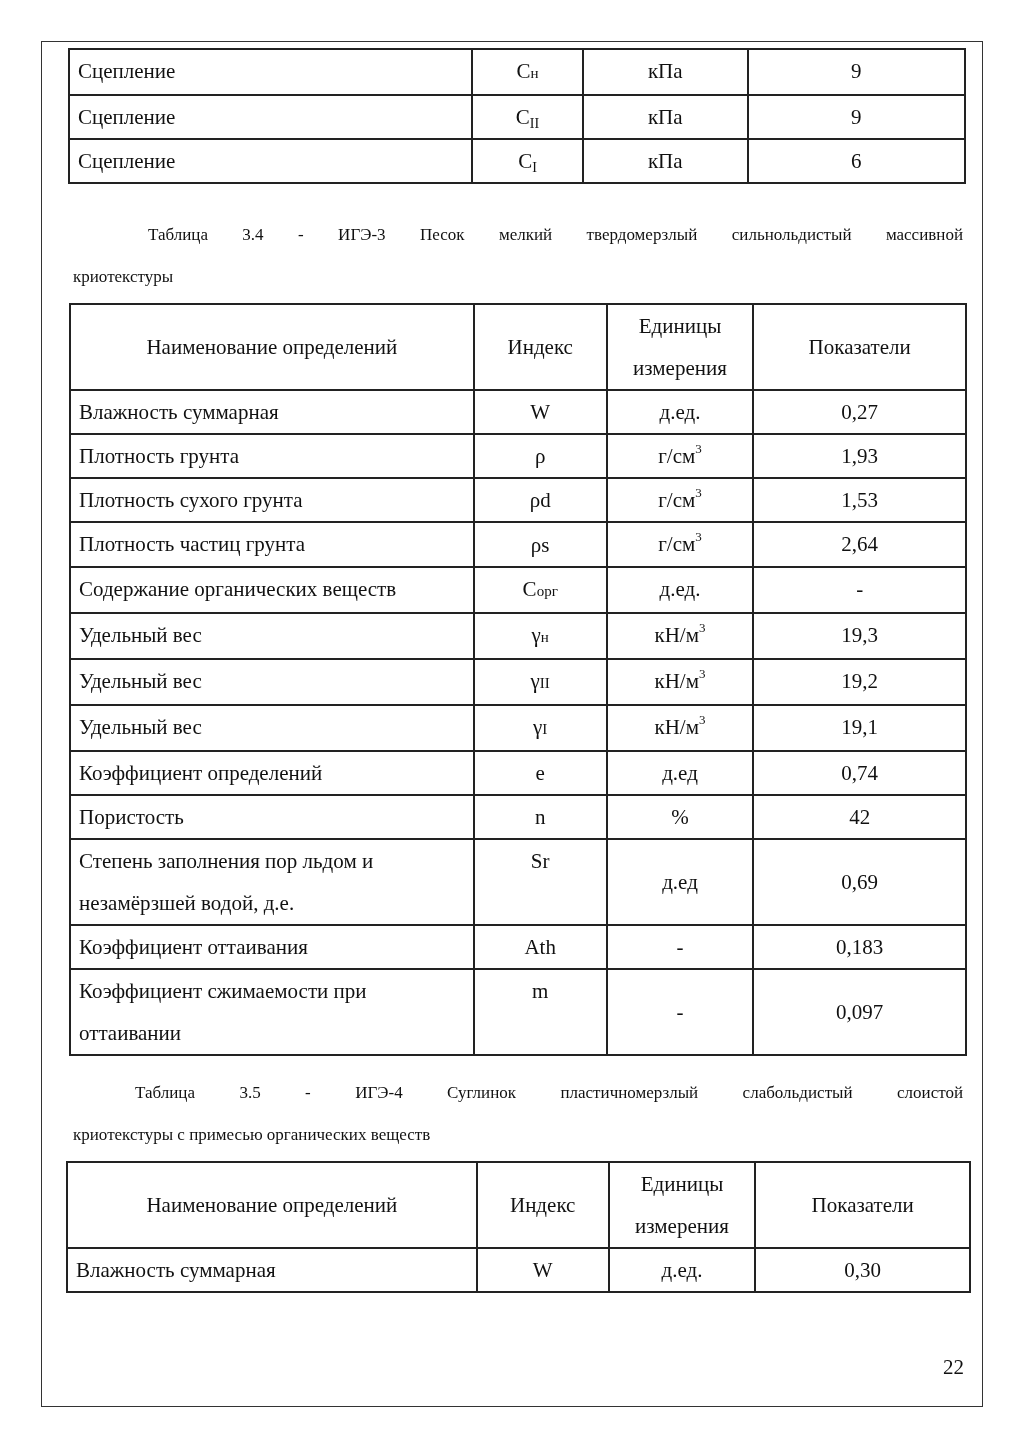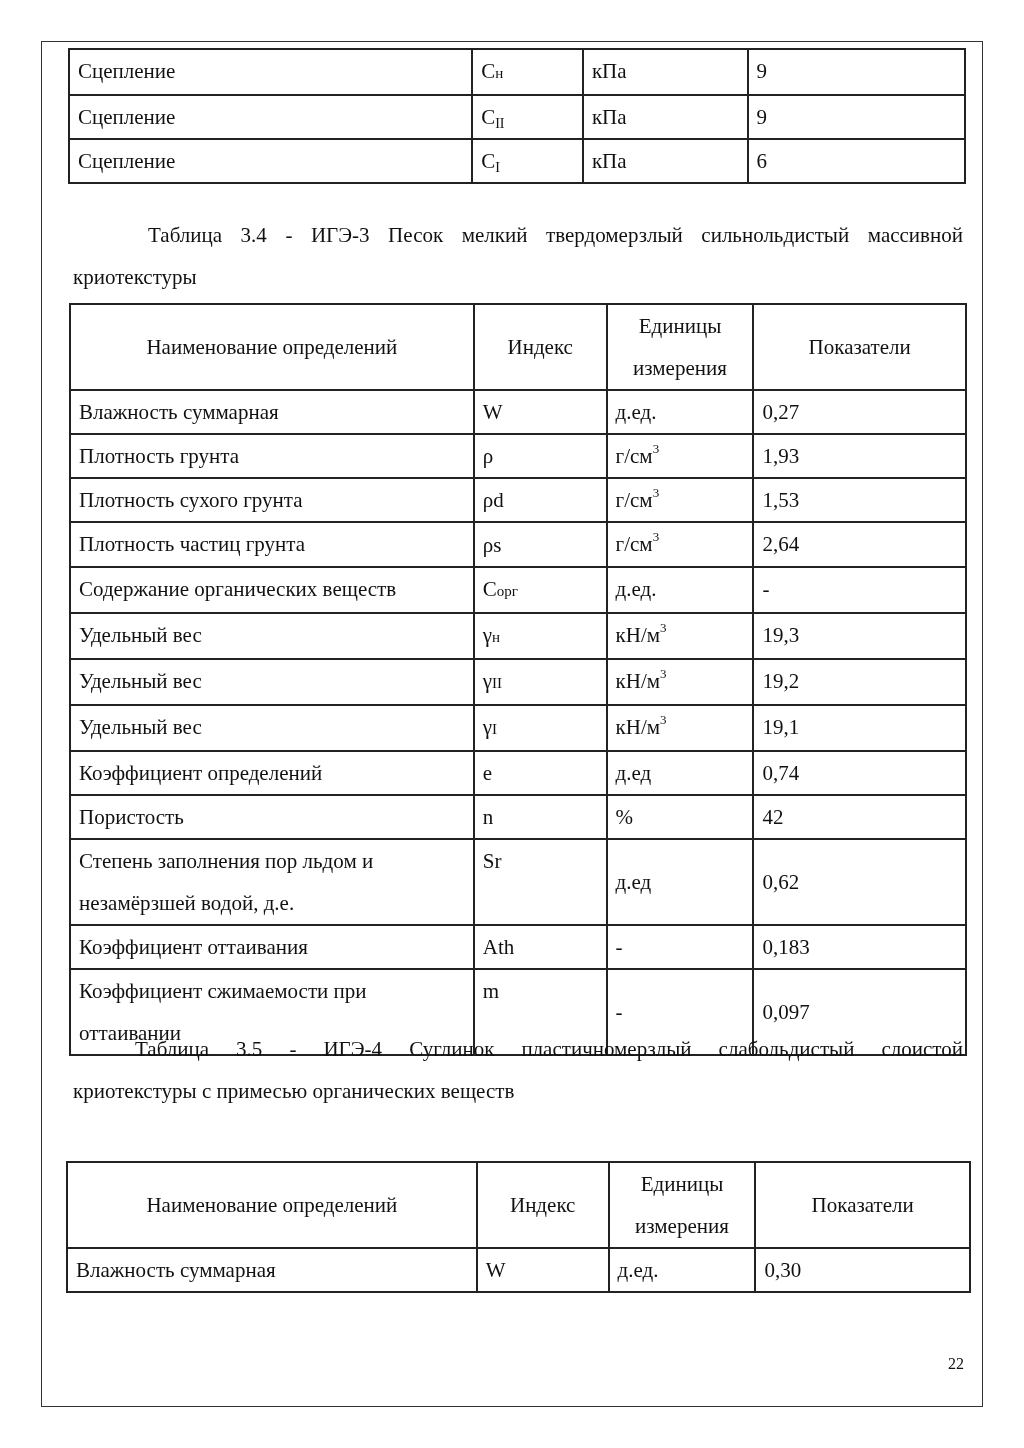--- a/index.html
+++ b/index.html
@@ -1,28 +1,28 @@
 <!DOCTYPE html>
 <html><head>
 <meta charset="utf-8">
 <style>
   html, body { margin:0; padding:0; background:#ffffff; }
   body { width:1024px; height:1448px; position:relative; font-family:"Liberation Serif", serif; color:#111; }
   .frame { position:absolute; left:41px; top:41px; width:942px; height:1366px; border:1px solid #333; box-sizing:border-box; }
   table { position:absolute; border-collapse:collapse; font-size:21px; }
   td { border:2px solid #222; padding:0 8px; vertical-align:top; line-height:42px; }
-  td.c { }
+  td.c { text-align:center; }
   td.mid { vertical-align:middle; }
   td.hdr { text-align:center; vertical-align:middle; line-height:42px; }
   sup { font-size:13px; vertical-align:10px; line-height:0; }
   sub { font-size:14px; vertical-align:-4px; line-height:0; }
   .sm { font-size:15px; }
-  .caption { position:absolute; font-size:21px; line-height:42px; text-align:justify; }
+  .caption { position:absolute; font-size:17px; line-height:42px; text-align:justify; }
   .caption .l1 { display:block; text-indent:75px; text-align-last:justify; }
-  .pgnum { position:absolute; right:60px; top:1355px; font-size:16px; }
+  .pgnum { position:absolute; right:60px; top:1355px; font-size:21px; }
 </style>
 </head>
 <body>
 
 <div class="frame"></div>
 
 <table style="left:68px; top:48px; width:898px;">
   <colgroup>
       <col style="width:404px">
       <col style="width:111px">
@@ -127,38 +127,38 @@
   <tr style="height:43px">
     <td>Пористость</td>
     <td class="c">n</td>
     <td class="c">%</td>
     <td class="c">42</td>
   </tr>
   <tr style="height:85px">
     <td><span>Степень заполнения пор льдом и</span><br><span>незамёрзшей водой, д.е.</span></td>
     <td class="c">Sr</td>
     <td class="c mid">д.ед</td>
-    <td class="c mid">0,62</td>
+    <td class="c mid">0,69</td>
   </tr>
   <tr style="height:43px">
     <td>Коэффициент оттаивания</td>
     <td class="c">Ath</td>
     <td class="c">-</td>
     <td class="c">0,183</td>
   </tr>
   <tr style="height:85px">
     <td><span>Коэффициент сжимаемости при</span><br><span>оттаивании</span></td>
     <td class="c">m</td>
     <td class="c mid">-</td>
     <td class="c mid">0,097</td>
   </tr>
 </tbody>
   </table>
 
-<div class="caption" style="left:73px; top:1028px; width:890px;">
+<div class="caption" style="left:73px; top:1072px; width:890px;">
   <span class="l1" style="text-indent:62px">Таблица 3.5 - ИГЭ-4 Суглинок пластичномерзлый слабольдистый слоистой</span>
   <span>криотекстуры с примесью органических веществ</span>
 </div>
 
 <table style="left:66px; top:1161px; width:905px;">
   <colgroup>
       <col style="width:411px">
       <col style="width:132px">
       <col style="width:147px">
       <col style="width:215px">

